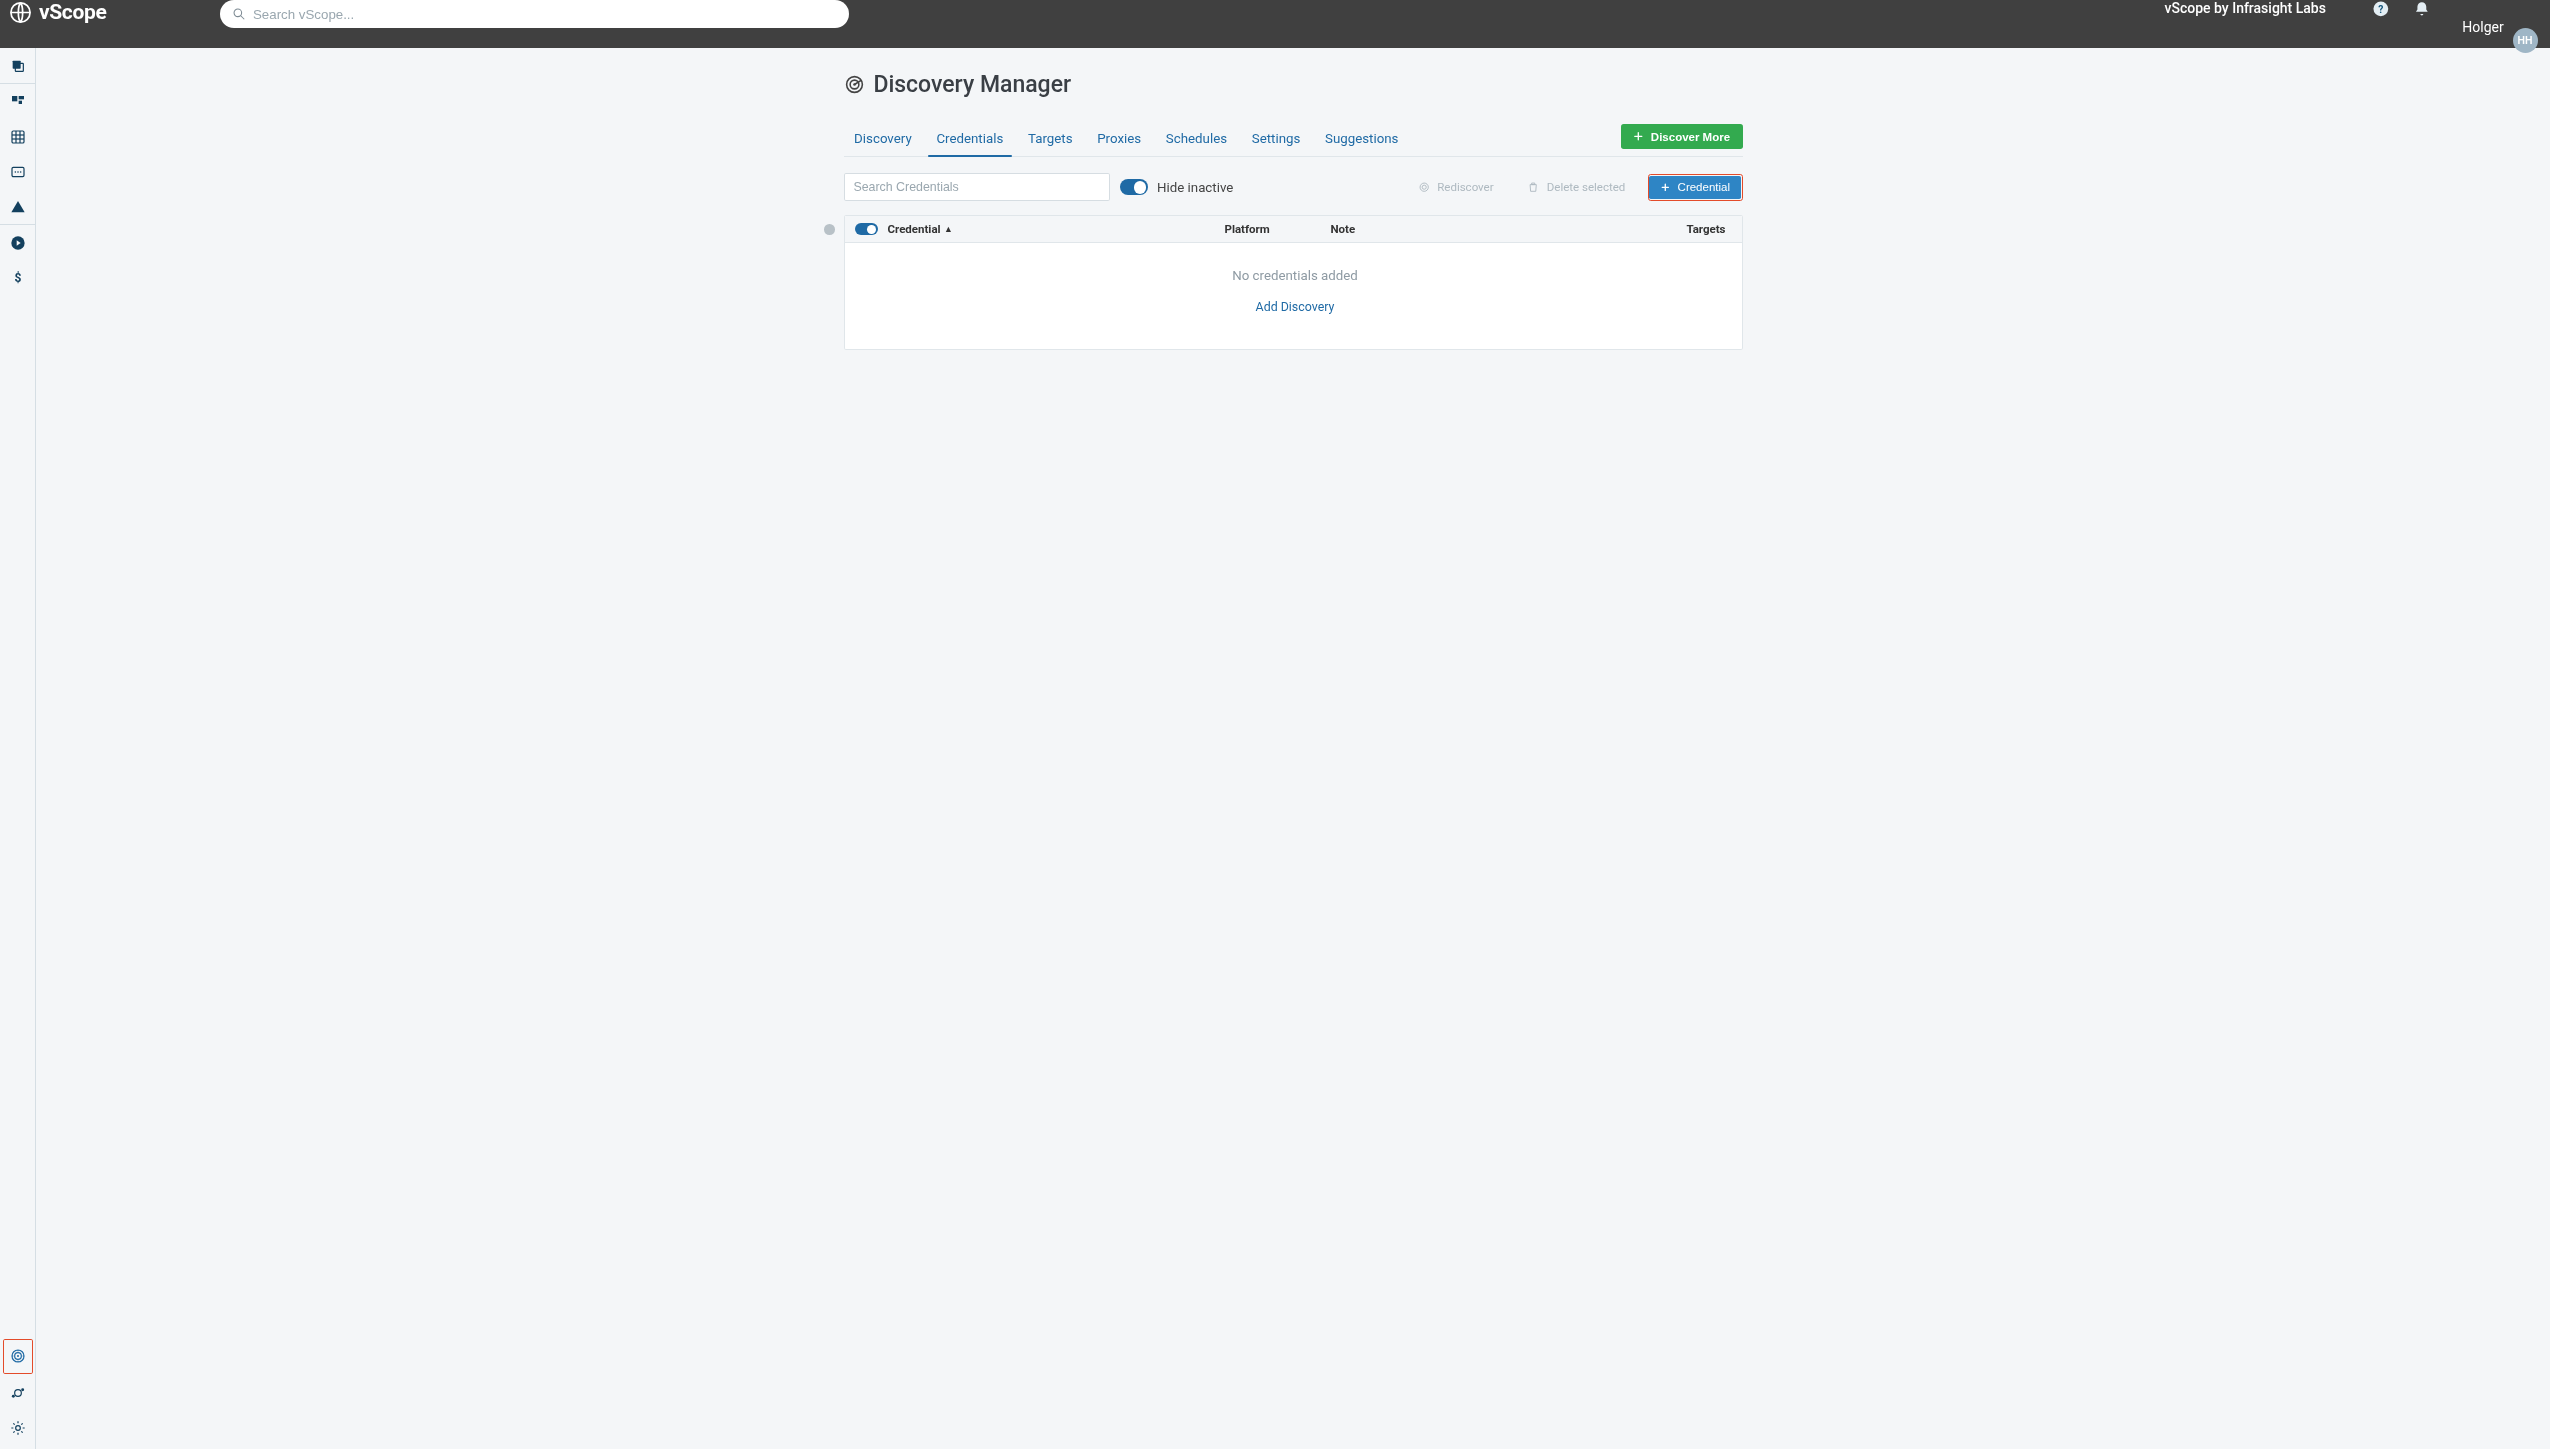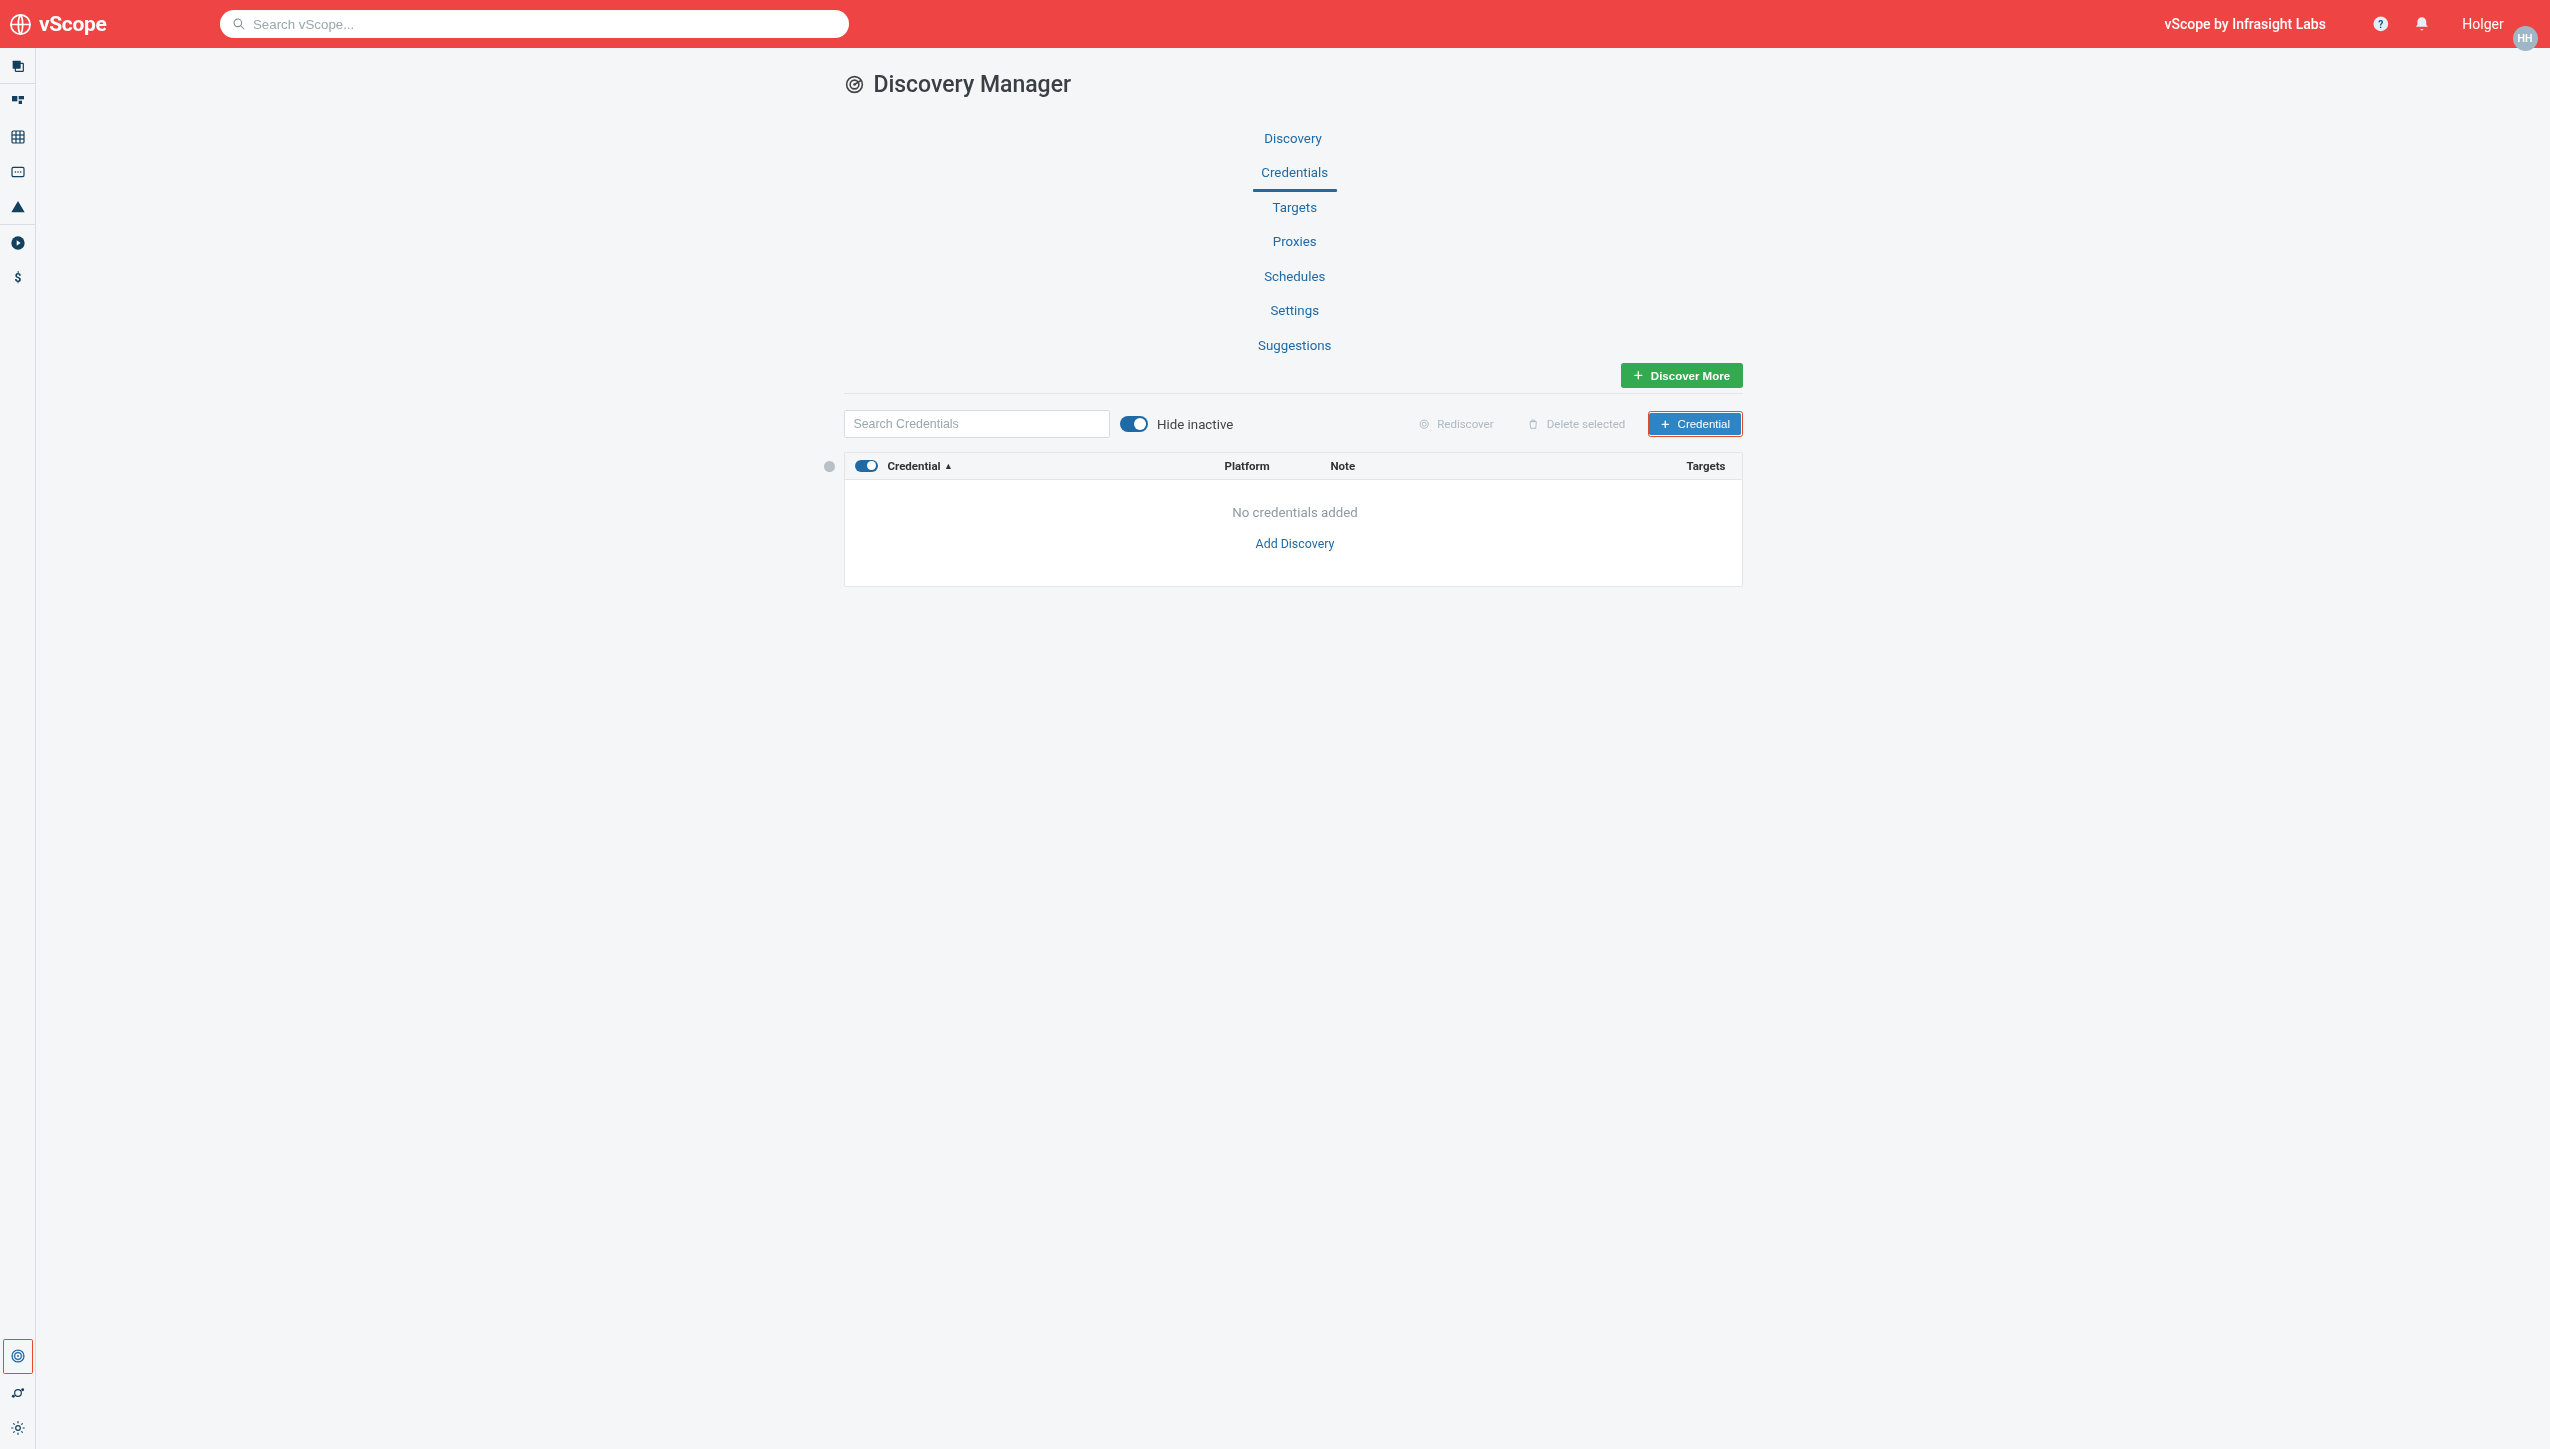--- a/index.html
+++ b/index.html
@@ -1,20 +1,20 @@
 <!DOCTYPE html>
 <html><head>
   <meta charset="utf-8">
   <style>
     * { box-sizing: border-box; margin: 0; padding: 0; }
     html, body { height: 100%; font-family: -apple-system, BlinkMacSystemFont, "Segoe UI", Roboto, Arial, sans-serif; font-size: 12.4px; color: #333; }
     body { display: flex; flex-direction: column; background: #f4f6f8; }
 
     
-    .topbar { background: #ef4444; height: 48px; display: flex; align-items: center; padding: 0 12.4px 0 8.9px; gap: 16px; color: #fff; }
+    .topbar { background: #404040; height: 48px; display: flex; align-items: flex-start; padding: 0 12.4px 0 8.9px; gap: 16px; color: #fff; }
     .brand { display: flex; align-items: center; gap: 7px; cursor: pointer; margin-left: 0; padding-left: 0; }
     .brand-text { font-weight: 700; font-size: 21px; letter-spacing: -0.3px; }
     .brand-globe { width: 23px; height: 23px; }
     .brand-globe svg { width: 23px; height: 23px; }
 
     .search-wrap { flex: 0 0 auto; margin-left: 97px; }
     .search-input-wrap { position: relative; width: 629px; height: 28px; background: #fff; border-radius: 14px; display: flex; align-items: center; padding: 0 12.4px; }
     .search-icon { width: 14px; height: 14px; color: #7d8a93; margin-right: 7px; flex: 0 0 auto; }
     .search-input { border: none; outline: none; width: 100%; font-size: 13.3px; background: transparent; color: #333; }
     .search-input::placeholder { color: #9aa7af; }
@@ -43,21 +43,21 @@
     .sb-active-box .sb-item { width: auto; height: auto; color: #1f6aa5; }
 
     
     .content { flex: 1; overflow: auto; padding: 23px 0 35px 0; }
     .content-inner { margin: 0 auto; width: 899px; position: relative; }
 
     .page-h1-row { display: flex; align-items: center; gap: 8.9px; margin-bottom: 24px; }
     .page-h1-row .radar-icon { width: 21px; height: 21px; color: #444; }
     .page-h1 { font-size: 23px; font-weight: 500; color: #3a3f45; }
 
-    .tabs-row { display: flex; align-items: center; border-bottom: 0.9px solid #e0e6ea; position: relative; flex-direction: column; }
+    .tabs-row { display: flex; align-items: center; border-bottom: 0.9px solid #e0e6ea; position: relative; }
     .tab { padding: 8.9px 10.6px 10.6px 10.6px; color: #1f6aa5; font-size: 13.3px; cursor: pointer; position: relative; }
     .tab + .tab { margin-left: 3.5px; }
     .tab.active::after { content: ""; position: absolute; left: 1.8px; right: 1.8px; bottom: -0.9px; height: 2.7px; background: #1f6aa5; border-radius: 0.9px; }
 
     .discover-more-btn { margin-left: auto; margin-bottom: 5.3px; background: #33aa4f; color: #fff; border: none; border-radius: 2.7px; padding: 6.2px 12.4px; display: flex; align-items: center; gap: 7px; font-size: 11.5px; font-weight: 600; cursor: pointer; }
     .discover-more-btn .plus { width: 10.6px; height: 10.6px; }
 
     
     .toolbar-row { display: flex; align-items: center; margin-top: 16px; gap: 10.6px; }
     .cred-search { width: 266px; height: 28px; border: 0.9px solid #d6dde2; border-radius: 1.8px; padding: 0 8.9px; font-size: 12.4px; outline: none; background: #fff; color: #333; }

